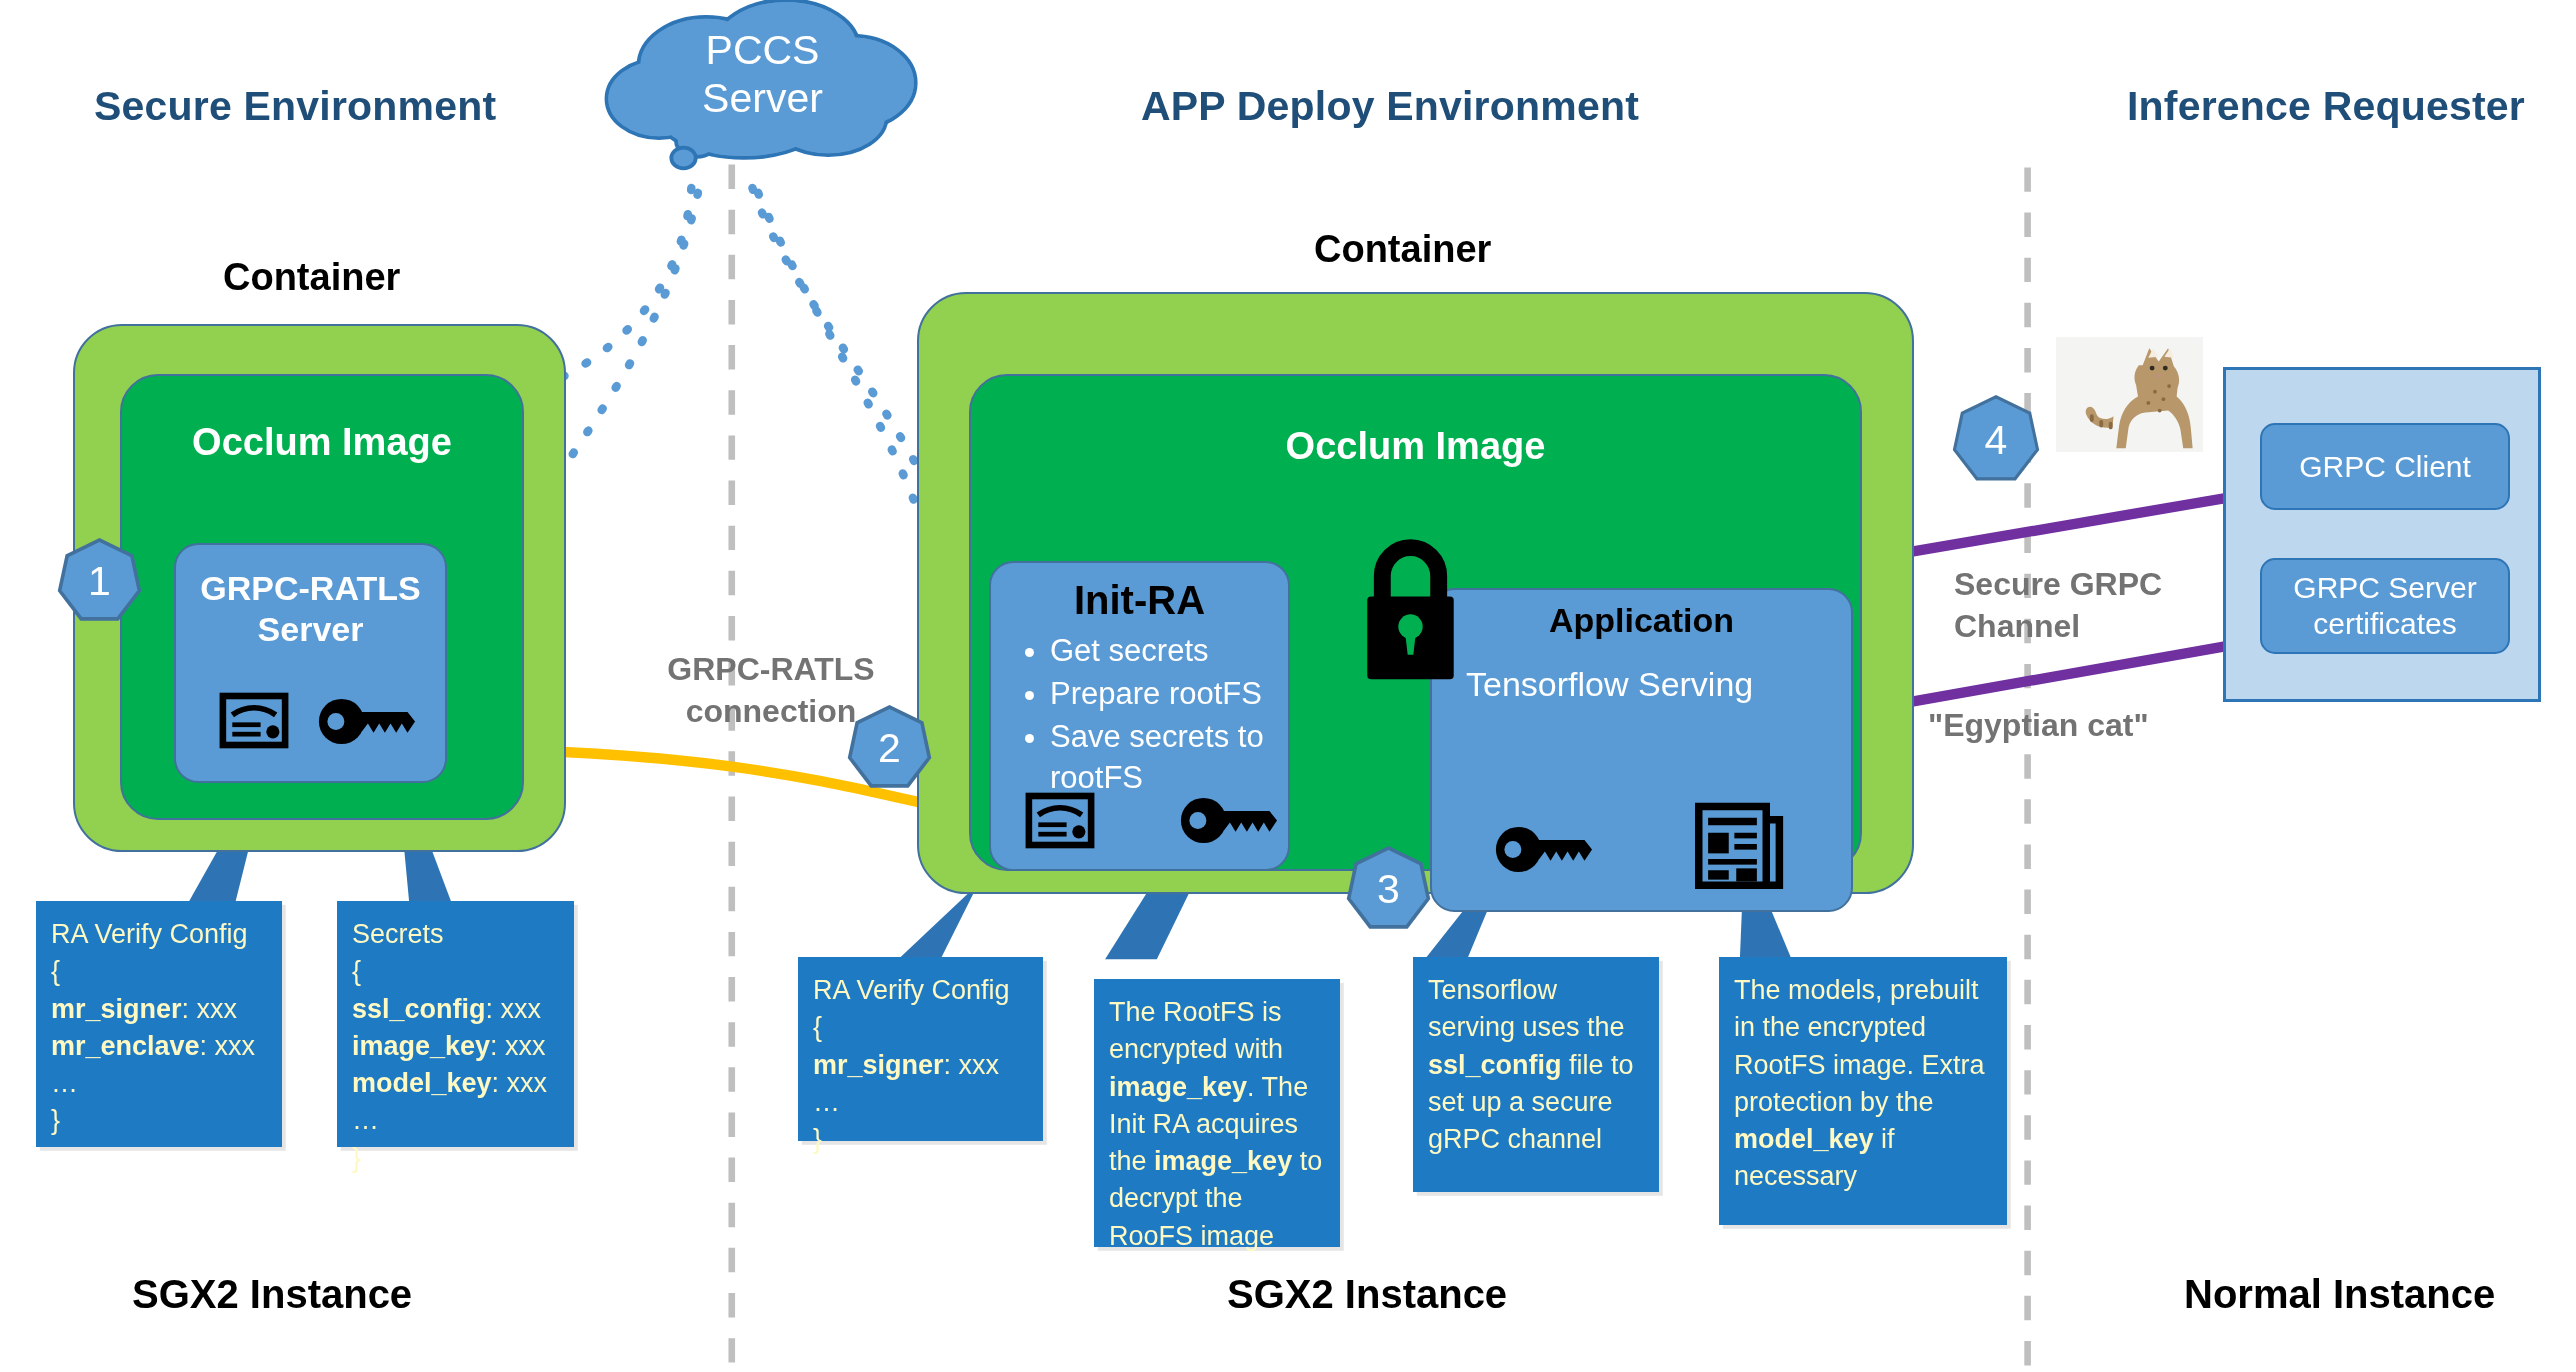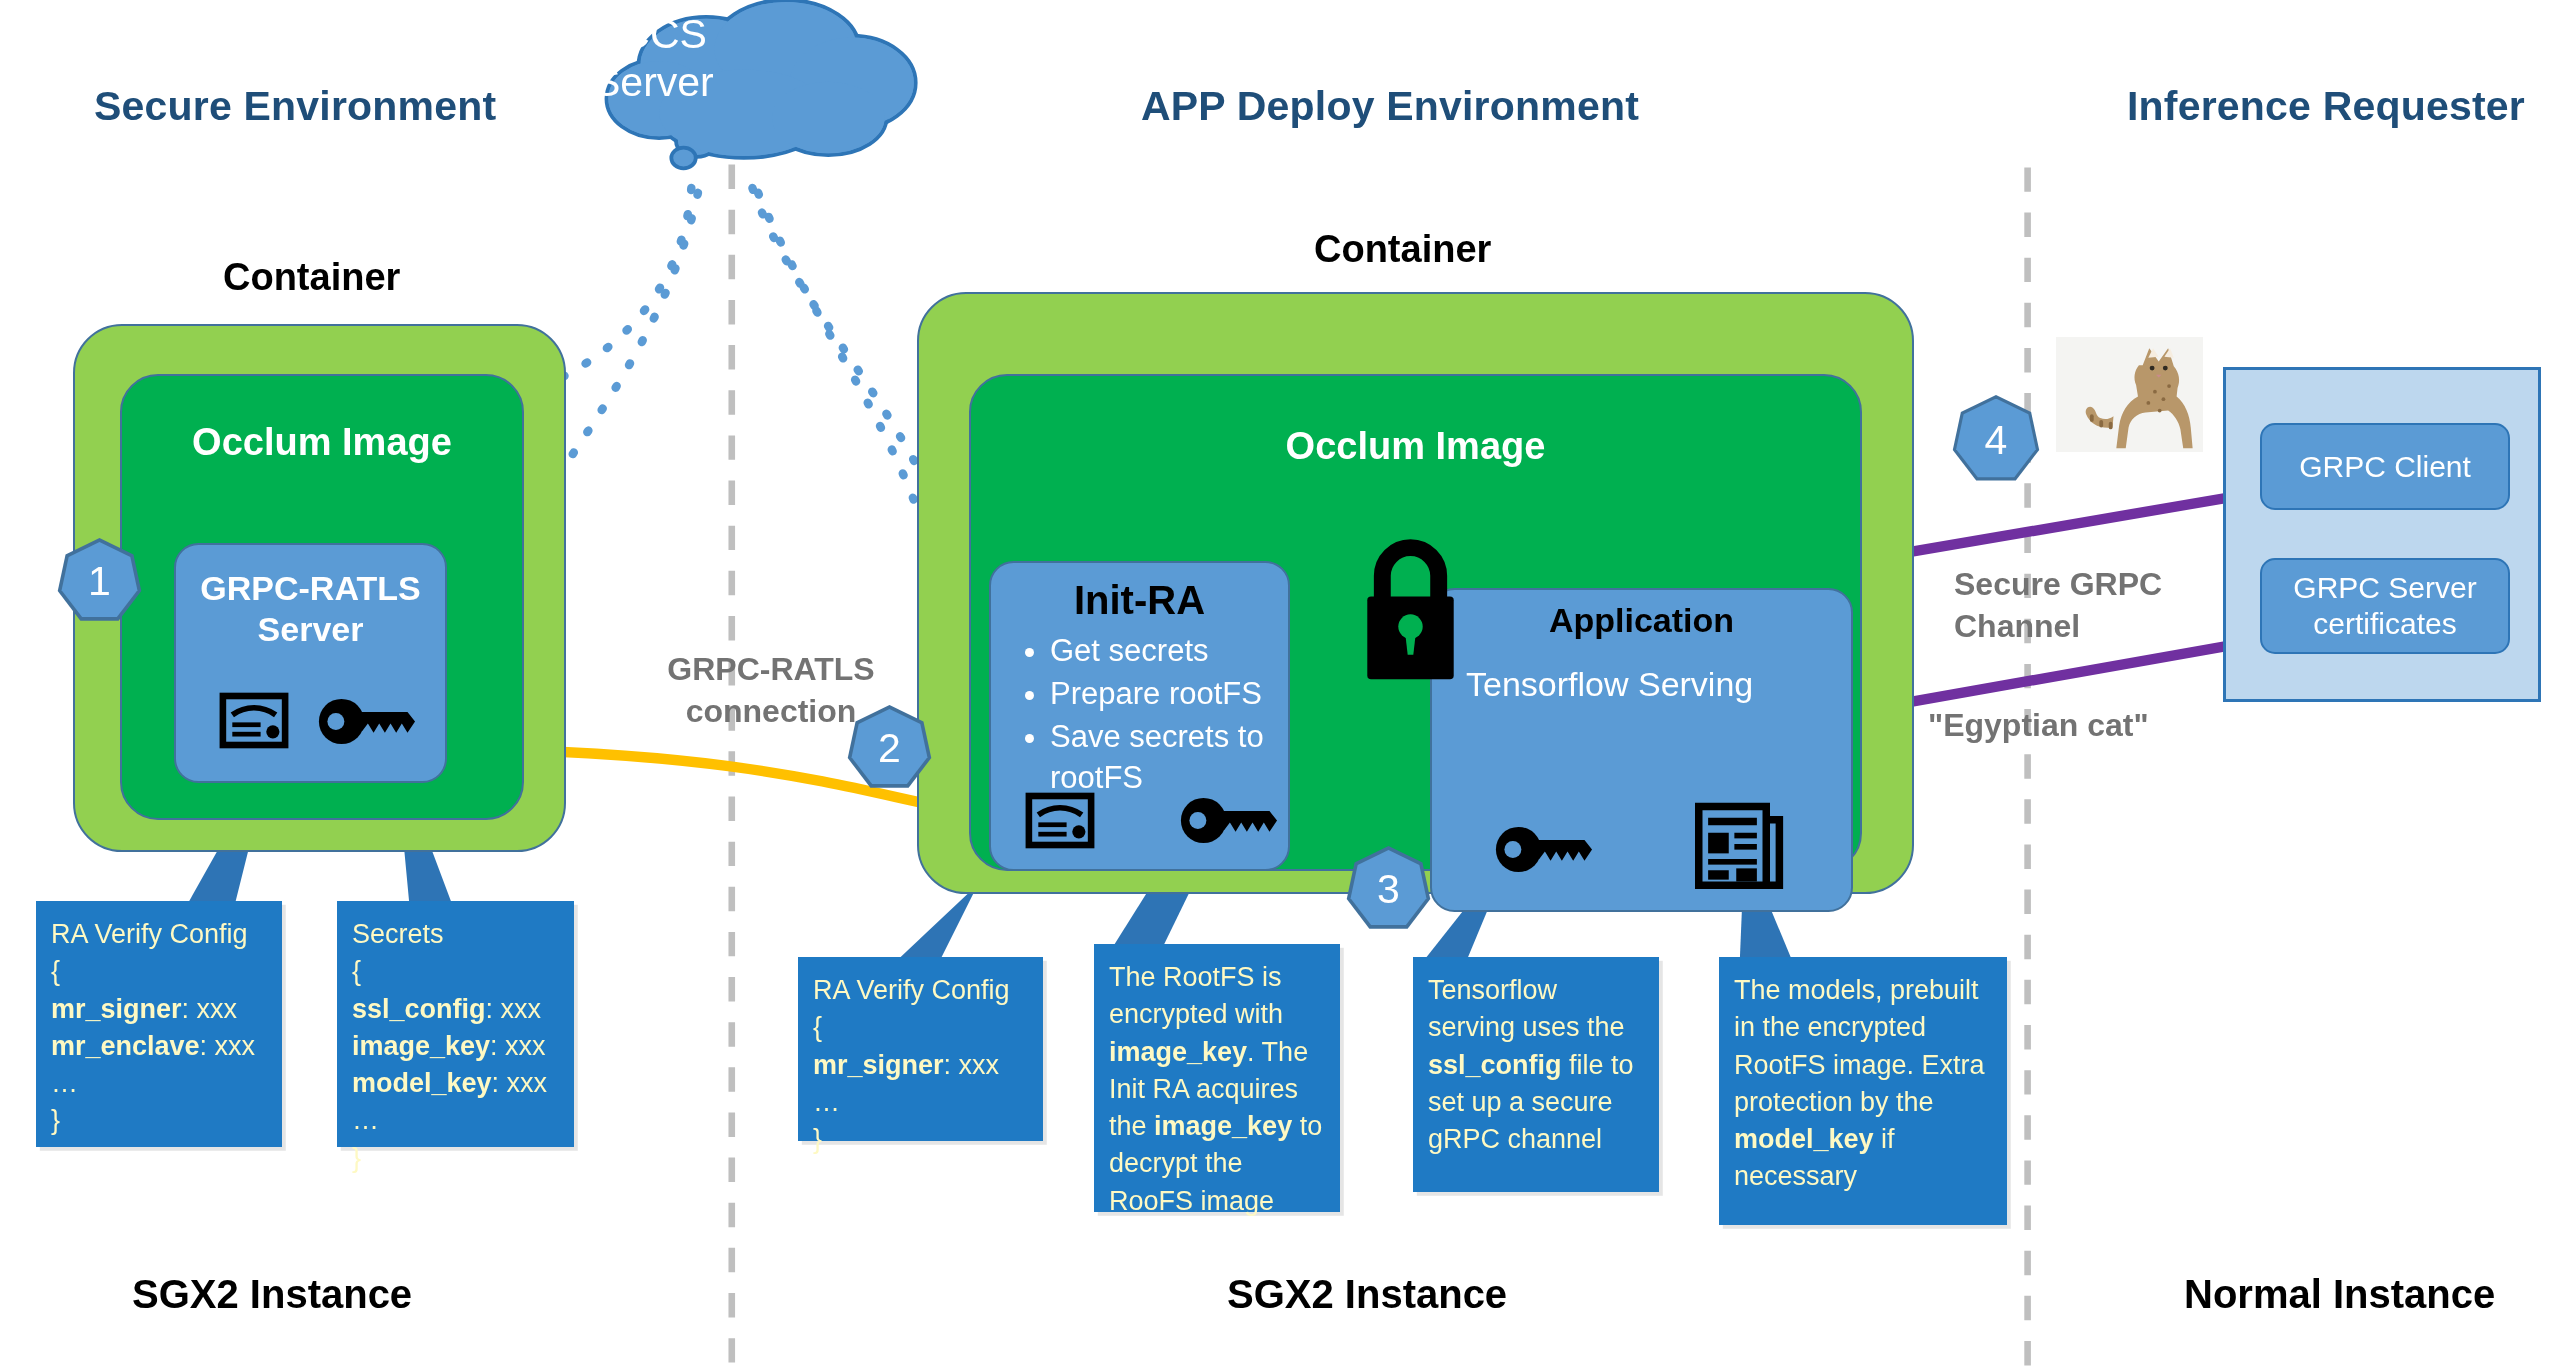--- a/index.html
+++ b/index.html
@@ -143,21 +143,21 @@
       </g>
       <g fill="#5B9BD5">
         <ellipse cx="120" cy="70" rx="70" ry="50"></ellipse>
         <ellipse cx="205" cy="52" rx="76" ry="50"></ellipse>
         <ellipse cx="275" cy="88" rx="66" ry="48"></ellipse>
         <ellipse cx="70" cy="105" rx="54" ry="40"></ellipse>
         <ellipse cx="160" cy="120" rx="90" ry="46"></ellipse>
         <ellipse cx="250" cy="125" rx="60" ry="38"></ellipse>
       </g>
     </svg>
-    <div class="abs" style="left:0;top:10px;width:339px;color:#fff;font-size:41px;line-height:1.18;">
+    <div class="abs" style="left:0;top:26px;width:339px;text-align:center;color:#fff;font-size:41px;line-height:1.18;">
       <div>PCCS</div>
       <div>Server</div>
     </div>
   </div>
 
   <div class="abs zone-title" style="left:94px;top:83px;">Secure Environment</div>
   <div class="abs zone-title" style="left:1141px;top:83px;">APP Deploy Environment</div>
   <div class="abs zone-title" style="left:2127px;top:83px;">Inference Requester</div>
 
   <div class="abs container-label" style="left:223px;top:256px;">Container</div>
@@ -295,21 +295,21 @@
   </div>
 
   <div class="abs callout" style="left:798px;top:957px;width:245px;height:184px;">
     <div>RA Verify Config</div>
     <div>{</div>
     <div><b>mr_signer</b><span>: xxx</span></div>
     <div>…</div>
     <div>}</div>
   </div>
 
-  <div class="abs callout" style="left:1094px;top:944px;width:246px;height:268px;">
+  <div class="abs callout" style="left:1094px;top:979px;width:246px;height:268px;">
     <span>The RootFS is encrypted with </span><b>image_key</b><span>. The Init RA acquires the </span><b>image_key</b><span> to decrypt the RooFS image</span>
   </div>
 
   <div class="abs callout" style="left:1413px;top:957px;width:246px;height:235px;">
     <span>Tensorflow serving uses the </span><b>ssl_config</b><span> file to set up a secure gRPC channel</span>
   </div>
 
   <div class="abs callout" style="left:1719px;top:957px;width:288px;height:268px;">
     <span>The models, prebuilt in the encrypted RootFS image. Extra protection by the </span><b>model_key</b><span> if necessary</span>
   </div>

